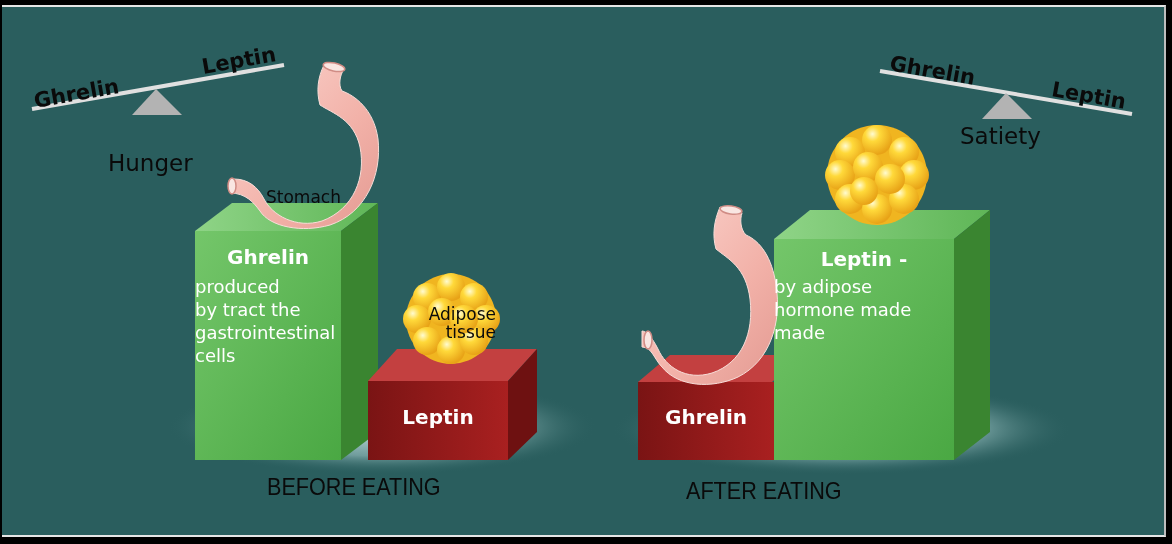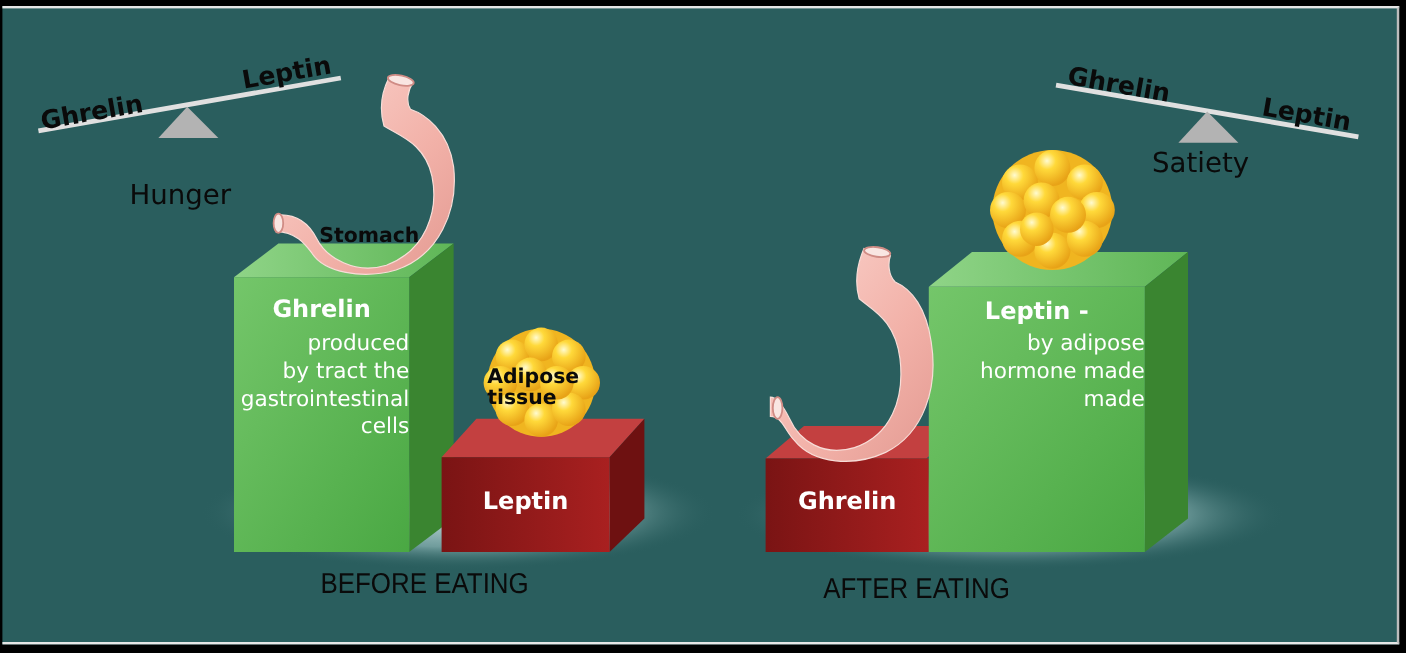--- a/index.html
+++ b/index.html
@@ -4,23 +4,23 @@
 <style>
   html,body{margin:0;padding:0;background:#000;}
   body{width:1172px;height:544px;position:relative;overflow:hidden;font-family:"DejaVu Sans","Liberation Sans",sans-serif;}
   .frame{position:absolute;left:0;top:0;width:1172px;height:544px;background:#000;}
   .panel{position:absolute;left:2px;top:5px;width:1164px;height:532px;background:#2a5e5e;border-top:2px solid #e6e6e6;border-bottom:2px solid #e6e6e6;border-right:2px solid #bdbdbd;box-sizing:border-box;overflow:hidden;}
   .abs{position:absolute;}
   .seesaw-label{position:absolute;font-weight:bold;font-size:21px;color:#0a0a0a;white-space:nowrap;transform-origin:left center;}
   .state-label{position:absolute;font-size:23px;color:#0a0a0a;white-space:nowrap;}
   .caption{position:absolute;font-size:24px;color:#0a0a0a;white-space:nowrap;font-family:"Liberation Sans","DejaVu Sans",sans-serif;transform:scaleX(0.9);transform-origin:left top;}
   .box-title{font-weight:bold;font-size:20px;color:#fff;text-align:center;}
-  .box-body{font-size:18px;color:#fff;text-align:right;line-height:23px;}
+  .box-body{font-size:18px;color:#fff;text-align:left;line-height:23px;}
   .red-label{font-weight:bold;font-size:20px;color:#fff;text-align:center;}
-  .obj-label{position:absolute;font-weight:bold;color:#0a0a0a;text-align:left;white-space:nowrap;}
+  .obj-label{position:absolute;font-weight:normal;color:#0a0a0a;text-align:right;white-space:nowrap;}
 </style>
 </head>
 <body>
 
 <div class="frame">
 <div class="panel">
 
   <svg class="abs" style="left:0;top:0" width="1164" height="532">
     <defs>
       <linearGradient id="gFront" x1="0" y1="0" x2="1" y2="1">

